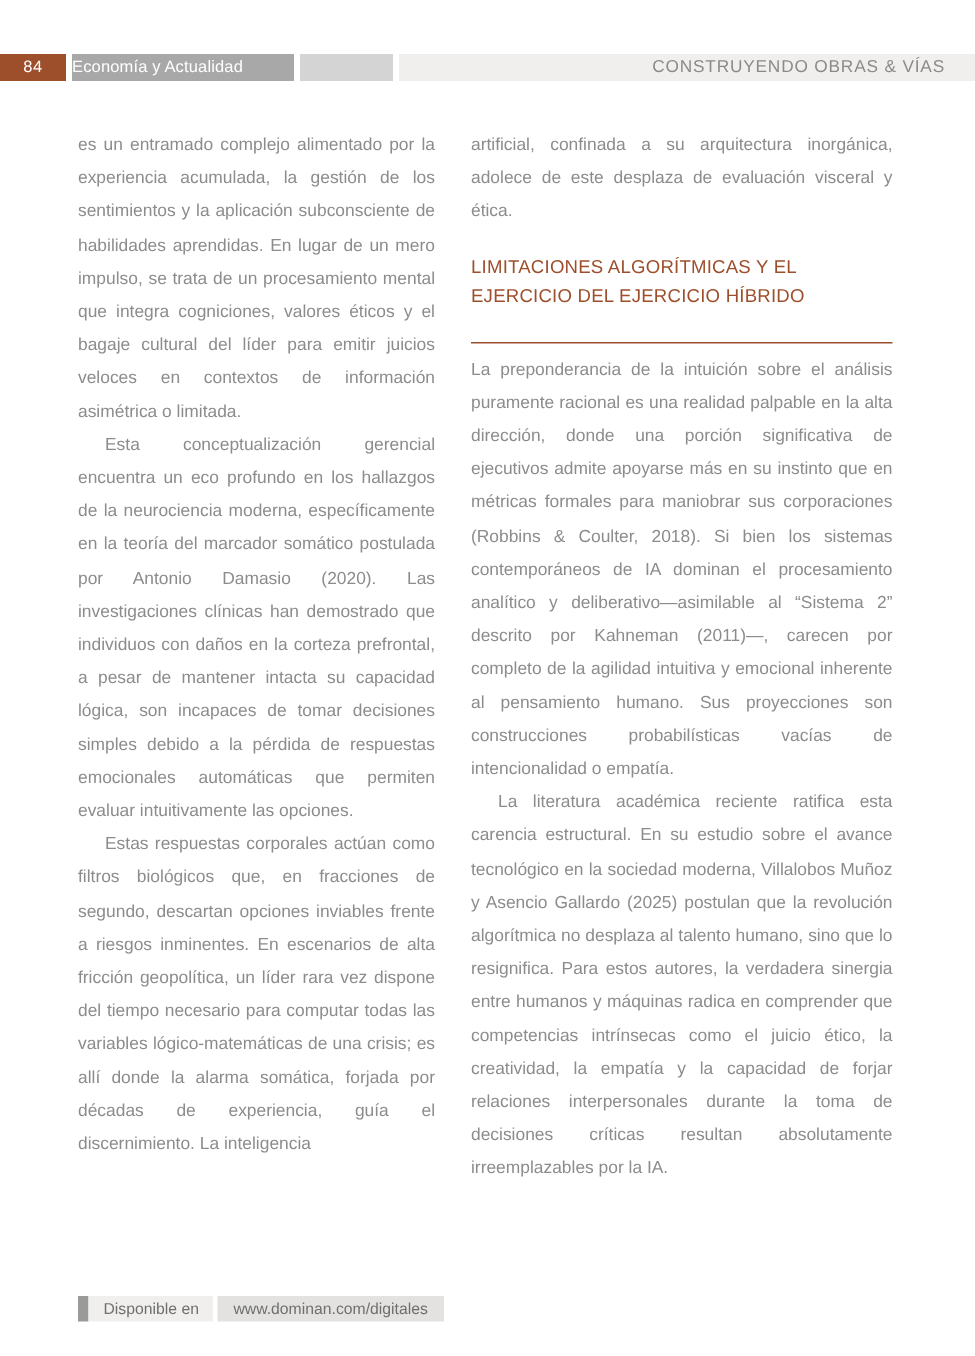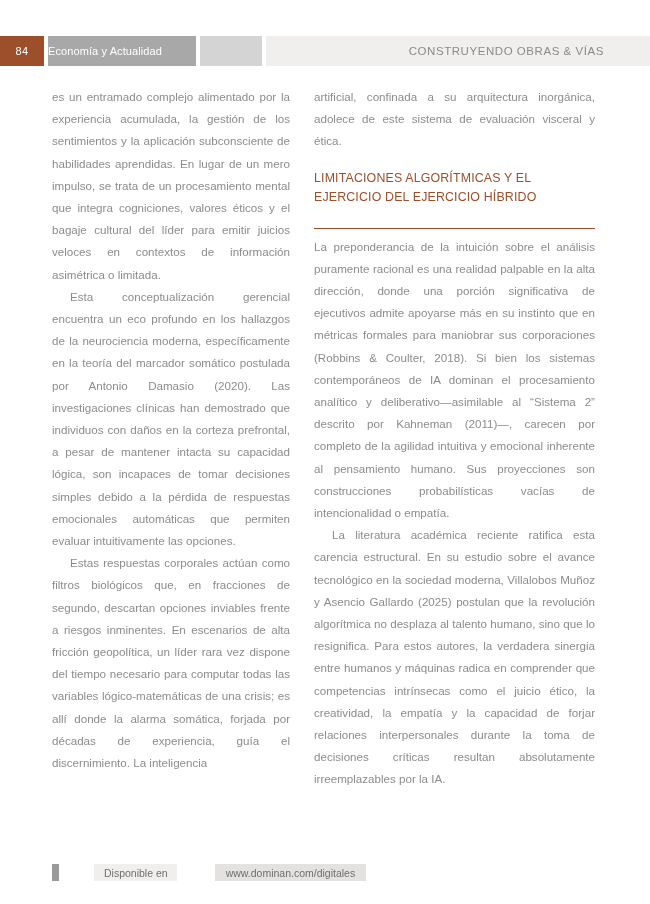--- a/index.html
+++ b/index.html
@@ -15,21 +15,21 @@
     position: relative;
     overflow: hidden;
   }
 
   
   .page-header {
     position: absolute;
     top: 36px;
     left: 0;
     width: 650px;
-    height: 30px;
+    height: 18px;
     display: flex;
     align-items: stretch;
   }
 
   .hdr-pagenum {
     width: 44px;
     background: #9d4f2c;
     color: #ffffff;
     font-size: 11px;
     display: flex;
@@ -54,21 +54,21 @@
     width: 62px;
     background: #d4d4d4;
   }
 
   .hdr-block-c {
     flex: 1;
     background: #f0efee;
     display: flex;
     align-items: center;
     justify-content: flex-end;
-    padding-right: 46px;
+    padding-right: 20px;
   }
 
   .hdr-pub {
     font-size: 11.5px;
     color: #8a8a8a;
     letter-spacing: 0.55px;
   }
 
   
   .content {
@@ -114,21 +114,20 @@
   .sec-heading span { display: block; }
 
   
   .page-footer {
     position: absolute;
     left: 52px;
     top: 864px;
     height: 17px;
     display: flex;
     align-items: stretch;
-    gap: 35px;
   }
 
   .ft-mark {
     width: 7px;
     background: #9a9a9a;
   }
 
   .ft-label {
     background: #f0efee;
     color: #6f6f6f;
@@ -165,21 +164,21 @@
 
 <div class="content">
 
   <div class="col col-left">
     <p class="body">es un entramado complejo alimentado por la experiencia acumulada, la gestión de los sentimientos y la aplicación subconsciente de habilidades aprendidas. En lugar de un mero impulso, se trata de un procesamiento mental que integra cogniciones, valores éticos y el bagaje cultural del líder para emitir juicios veloces en contextos de información asimétrica o limitada.</p>
     <p class="body indent">Esta conceptualización gerencial encuentra un eco profundo en los hallazgos de la neurociencia moderna, específicamente en la teoría del marcador somático postulada por Antonio Damasio (2020). Las investigaciones clínicas han demostrado que individuos con daños en la corteza prefrontal, a pesar de mantener intacta su capacidad lógica, son incapaces de tomar decisiones simples debido a la pérdida de respuestas emocionales automáticas que permiten evaluar intuitivamente las opciones.</p>
     <p class="body indent">Estas respuestas corporales actúan como filtros biológicos que, en fracciones de segundo, descartan opciones inviables frente a riesgos inminentes. En escenarios de alta fricción geopolítica, un líder rara vez dispone del tiempo necesario para computar todas las variables lógico-matemáticas de una crisis; es allí donde la alarma somática, forjada por décadas de experiencia, guía el discernimiento. La inteligencia</p>
   </div>
 
   <div class="col col-right">
-    <p class="body">artificial, confinada a su arquitectura inorgánica, adolece de este sistema de evaluación visceral y ética.</p>
+    <p class="body">artificial, confinada a su arquitectura inorgánica, adolece de este desplaza de evaluación visceral y ética.</p>
 
     <h2 class="sec-heading">
       <span>LIMITACIONES ALGORÍTMICAS Y EL</span>
       <span>EJERCICIO DEL EJERCICIO HÍBRIDO</span>
     </h2>
 
     <p class="body">La preponderancia de la intuición sobre el análisis puramente racional es una realidad palpable en la alta dirección, donde una porción significativa de ejecutivos admite apoyarse más en su instinto que en métricas formales para maniobrar sus corporaciones (Robbins &amp; Coulter, 2018). Si bien los sistemas contemporáneos de IA dominan el procesamiento analítico y deliberativo—asimilable al “Sistema 2” descrito por Kahneman (2011)—, carecen por completo de la agilidad intuitiva y emocional inherente al pensamiento humano. Sus proyecciones son construcciones probabilísticas vacías de intencionalidad o empatía.</p>
     <p class="body indent">La literatura académica reciente ratifica esta carencia estructural. En su estudio sobre el avance tecnológico en la sociedad moderna, Villalobos Muñoz y Asencio Gallardo (2025) postulan que la revolución algorítmica no desplaza al talento humano, sino que lo resignifica. Para estos autores, la verdadera sinergia entre humanos y máquinas radica en comprender que competencias intrínsecas como el juicio ético, la creatividad, la empatía y la capacidad de forjar relaciones interpersonales durante la toma de decisiones críticas resultan absolutamente irreemplazables por la IA.</p>
   </div>
 

